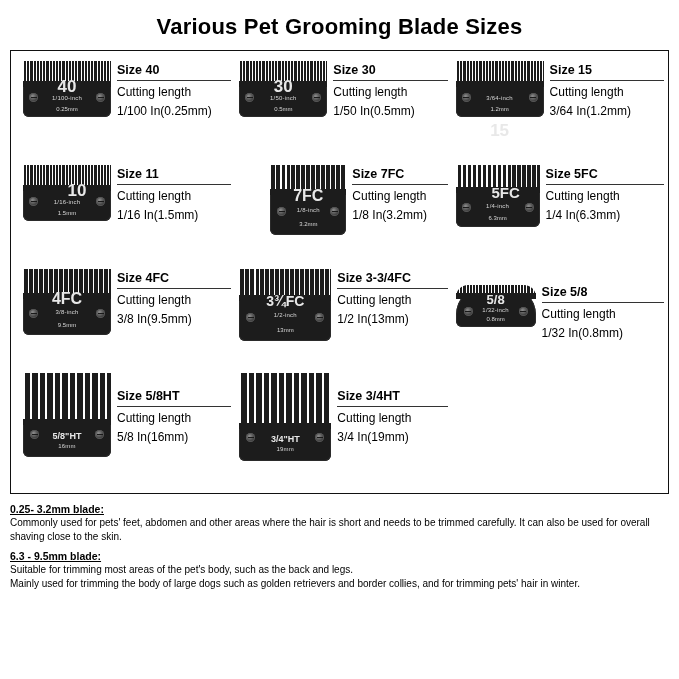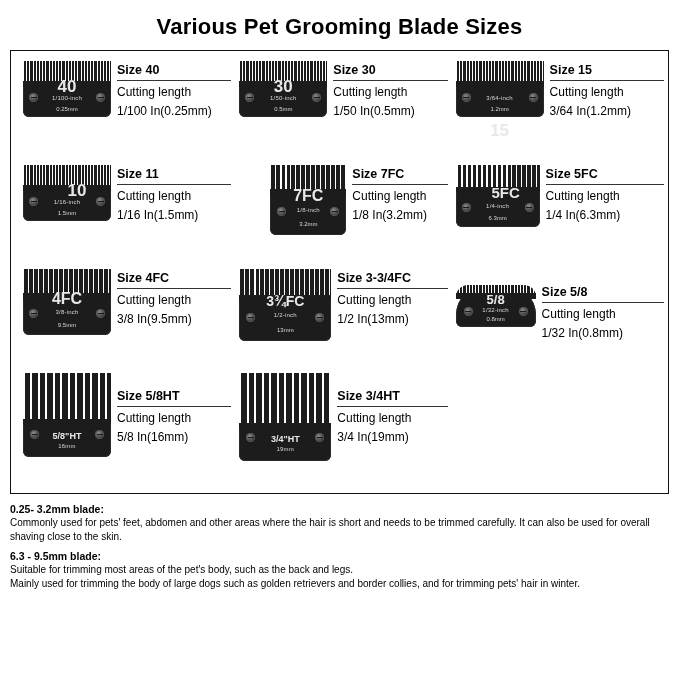--- a/index.html
+++ b/index.html
@@ -157,20 +157,21 @@
   
   .notes {
     margin-top: 8px;
     font-size: 10.5px;
     line-height: 14px;
   }
   .note-head {
     font-weight: bold;
     font-size: 10.5px;
     margin-top: 6px;
+    text-decoration: underline;
   }
   .note-head.first { margin-top: 0; }
   .note-body {
     font-size: 10px;
     line-height: 13.5px;
   }
 </style>
 </head>
 <body>
 

